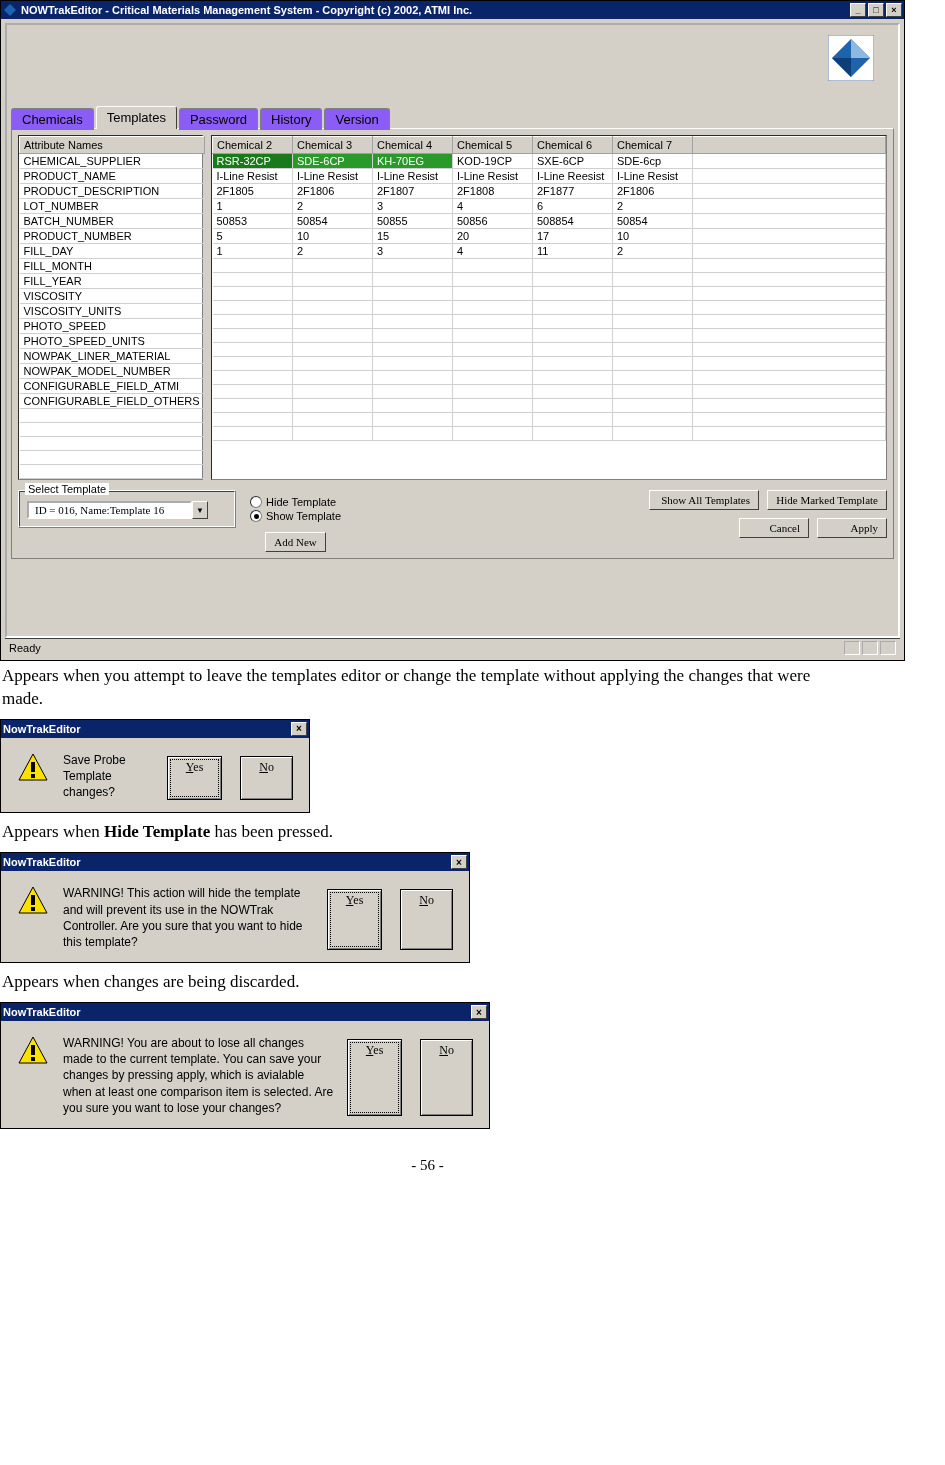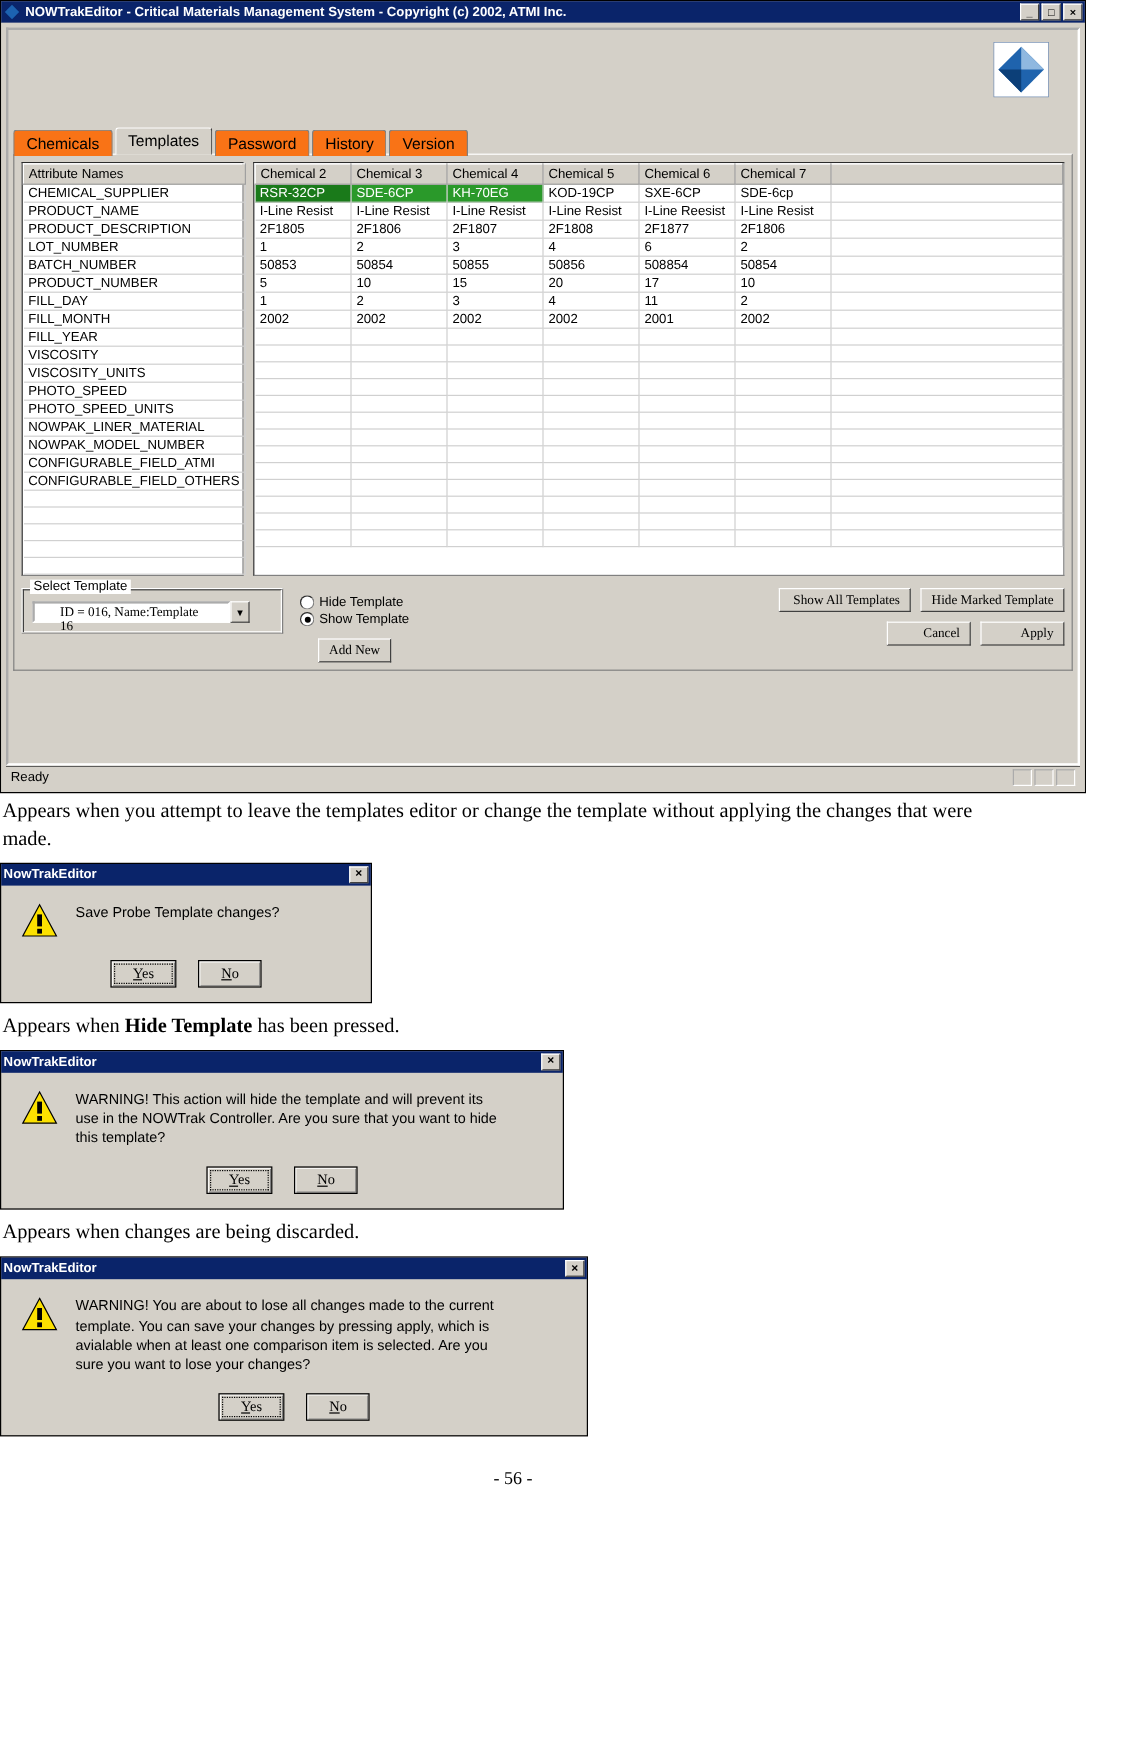--- a/index.html
+++ b/index.html
@@ -13,61 +13,61 @@
   .title-icon { width:14px; height:14px; margin-right:4px; display:inline-flex; align-items:center; justify-content:center; }
   .title-txt { flex:1; white-space:nowrap; overflow:hidden; }
   .win-buttons { display:flex; gap:2px; }
   .win-btn { width:16px; height:14px; background:#d4d0c8; border:1px solid #fff; border-right-color:#404040; border-bottom-color:#404040; display:flex; align-items:center; justify-content:center; font-family:Arial; font-size:9px; line-height:1; color:#000; }
 
   .client { background:#d4d0c8; padding:4px; display:flex; flex-direction:column; }
   .innerpanel { border:2px inset #fff; background:#d4d0c8; padding:4px; position:relative; }
   .logo { position:absolute; top:10px; right:24px; }
 
   .tabs { display:flex; align-items:flex-end; height:24px; margin-top:75px; }
-  .tab { position:relative; background:#f97316; border:1px solid #808080; border-bottom:none; border-top-left-radius:3px; border-top-right-radius:3px; padding:3px 10px 3px 10px; margin-right:2px; font-size:13px; font-family:Arial,Tahoma; }
+  .tab { position:relative; background:#8b5cf6; border:1px solid #808080; border-bottom:none; border-top-left-radius:3px; border-top-right-radius:3px; padding:3px 10px 3px 10px; margin-right:2px; font-size:13px; font-family:Arial,Tahoma; }
   .tab.active { background:#d4d0c8; margin-bottom:-1px; padding-bottom:4px; border-top:1px solid #fff; border-left:1px solid #fff; border-right:1px solid #404040; }
   .tab.inactive { top:2px; }
 
   .tabbody { border:1px solid #808080; border-top-color:#fff; background:#d4d0c8; padding:6px; }
 
   .grids { display:flex; gap:8px; }
   .grid { border:1px inset #808080; background:#fff; font-size:11px; }
   .grid table { border-collapse:collapse; width:100%; }
   .grid th { background:#d4d0c8; border:1px solid #a0a0a0; border-top-color:#fff; border-left-color:#fff; padding:2px 4px; font-weight:normal; text-align:left; height:16px; font-size:11px; white-space:nowrap; }
   .grid td { border-right:1px solid #d0d0d0; border-bottom:1px solid #d0d0d0; padding:1px 4px; height:14px; white-space:nowrap; font-size:11px; }
   .grid td.sel { background:#1a7a1a; color:#fff; }
   .grid td.sel2 { background:#2a992a; color:#fff; }
   .attrgrid { width:185px; }
   .datagrid { flex:1; }
 
   .controls-row { display:flex; gap:14px; margin-top:10px; align-items:flex-start; }
   .groupbox { border:1px solid #808080; border-top-color:#fff; border-left-color:#fff; position:relative; padding:10px 8px 8px 8px; }
   .groupbox::before {  content:""; position:absolute; inset:0; border:1px solid #404040; border-right-color:#fff; border-bottom-color:#fff; pointer-events:none; }
   .group-legend { position:absolute; top:-8px; left:6px; background:#ffffff; padding:0 3px; font-size:11px; z-index:1; }
-  .textfield { border:2px inset #fff; background:#fff; padding:1px 21px; font-size:11px; height:18px; font-family:"MS Sans Serif",Tahoma; }
+  .textfield { border:2px inset #fff; background:#fff; padding:1px 6px; font-size:11px; height:18px; font-family:"MS Sans Serif",Tahoma; }
   .combo { display:flex; }
   .combo .textfield { width:165px; }
   .combo .drop { width:16px; height:18px; background:#d4d0c8; border:1px solid #fff; border-right-color:#404040; border-bottom-color:#404040; display:flex; align-items:center; justify-content:center; font-size:8px; }
 
   .radio-row { display:flex; align-items:center; gap:4px; font-size:11px; margin:2px 0; }
   .radio { width:12px; height:12px; border-radius:50%; background:#fff; border:1px inset #808080; display:inline-flex; align-items:center; justify-content:center; }
   .radio .dot { width:5px; height:5px; border-radius:50%; background:#000; }
 
   .btn { background:#d4d0c8; border:1px solid #fff; border-right-color:#404040; border-bottom-color:#404040; padding:3px 8px; font-size:11px; font-family:Tahoma; text-align:right; min-width:70px; cursor:default; }
   .btn.small { min-width:60px; }
   .btn-row { display:flex; gap:8px; }
 
   .statusbar { display:flex; align-items:center; border-top:1px solid #404040; background:#d4d0c8; height:18px; font-size:11px; padding:0 4px; }
   .status-grip { margin-left:auto; display:flex; gap:2px; }
   .grip-cell { width:16px; height:14px; border:1px inset #fff; }
 
   
   .dlg { border:1px solid #000; background:#d4d0c8; display:inline-block; margin:4px 0; }
   .dlg .titlebar { background:#0a246a; font-size:11px; }
-  .dlg-body { padding:14px 16px 12px 16px; display:flex; flex-direction:column; gap:12px; font-family:Tahoma,Arial,sans-serif; font-size:12px;border-radius:12px; }
+  .dlg-body { padding:14px 16px 12px 16px; display:flex; flex-direction:row; gap:12px; font-family:Tahoma,Arial,sans-serif; font-size:12px;border-radius:12px; }
   .dlg-msgrow { display:flex; gap:14px; align-items:flex-start; }
   .dlg-icon { width:32px; height:32px; flex-shrink:0; }
   .dlg-msg { max-width:360px; line-height:1.35; }
   .dlg-buttons { display:flex; gap:18px; justify-content:center; margin-top:4px; }
   .dlg-btn { background:#d4d0c8; border:1px solid #000; box-shadow:inset 1px 1px 0 #fff, inset -1px -1px 0 #808080; padding:3px 18px; font-size:12px; font-family:Tahoma; position:relative; }
   .dlg-btn.default::before { content:""; position:absolute; inset:2px; border:1px dotted #000; }
   .dlg-close { width:16px; height:14px; background:#d4d0c8; border:1px solid #fff; border-right-color:#404040; border-bottom-color:#404040; display:flex; align-items:center; justify-content:center; font-size:10px; font-weight:bold; color:#000; margin-left:auto; }
 
   .caption { font-family:"Times New Roman",serif; font-size:17px; margin:4px 2px; line-height:1.35; }
   .pagenum { text-align:center; font-family:"Times New Roman",serif; font-size:15px; margin-top:24px; }
@@ -261,29 +261,20 @@
                       <td>10</td>
                       <td></td>
                     </tr>
                     <tr>
                       <td>1</td>
                       <td>2</td>
                       <td>3</td>
                       <td>4</td>
                       <td>11</td>
                       <td>2</td>
-                      <td></td>
-                    </tr>
-                    <tr>
-                      <td>2002</td>
-                      <td>2002</td>
-                      <td>2002</td>
-                      <td>2002</td>
-                      <td>2001</td>
-                      <td>2002</td>
                       <td></td>
                     </tr>
                     <tr>
                       <td></td>
                       <td></td>
                       <td></td>
                       <td></td>
                       <td></td>
                       <td></td>
                       <td></td>

